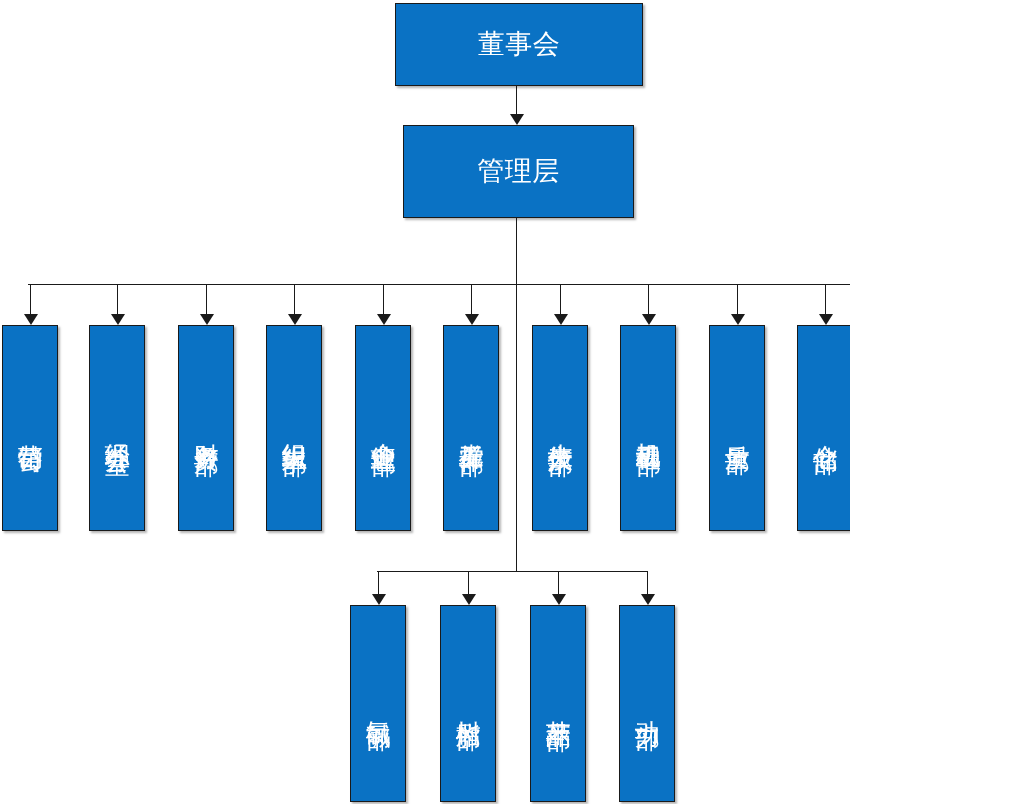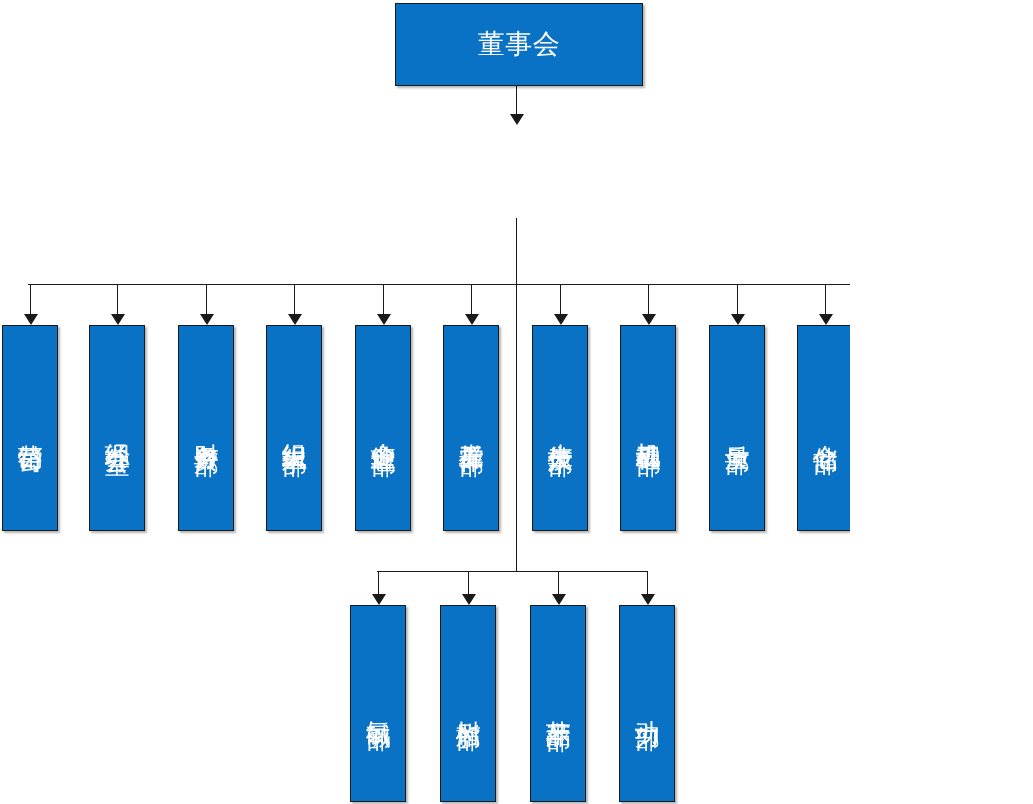--- a/index.html
+++ b/index.html
@@ -78,20 +78,23 @@
 
 <div id="chart">
 
   <div class="node horiz" id="node-board" style="left: 395px; top: 3px; width: 248px; height: 83px;">
     <span class="label">董事会</span>
   </div>
 
   <div class="vline" id="conn-board-mgmt" style="left: 516px; top: 86px; height: 30px;"></div>
   <div class="arrow" id="arrow-mgmt" style="left: 509.5px; top: 114px;"></div>
 
+  <div class="node horiz" id="node-management" style="left: 403px; top: 125px; width: 231px; height: 93px;">
+    <span class="label">管理层</span>
+  </div>
 
   <div class="vline" id="conn-trunk" style="left: 516px; top: 218px; height: 353px;"></div>
 
   <div class="hline" id="bus-departments" style="left: 28px; top: 284px; width: 975px;"></div>
 
   <div class="hline" id="bus-production" style="left: 377px; top: 571px; width: 270px;"></div>
 
   <div id="dept-connectors">
       <div class="vline" style="left: 30px; top: 284px; height: 30px;"></div>
       <div class="arrow" style="left: 23.5px; top: 314px;"></div>

